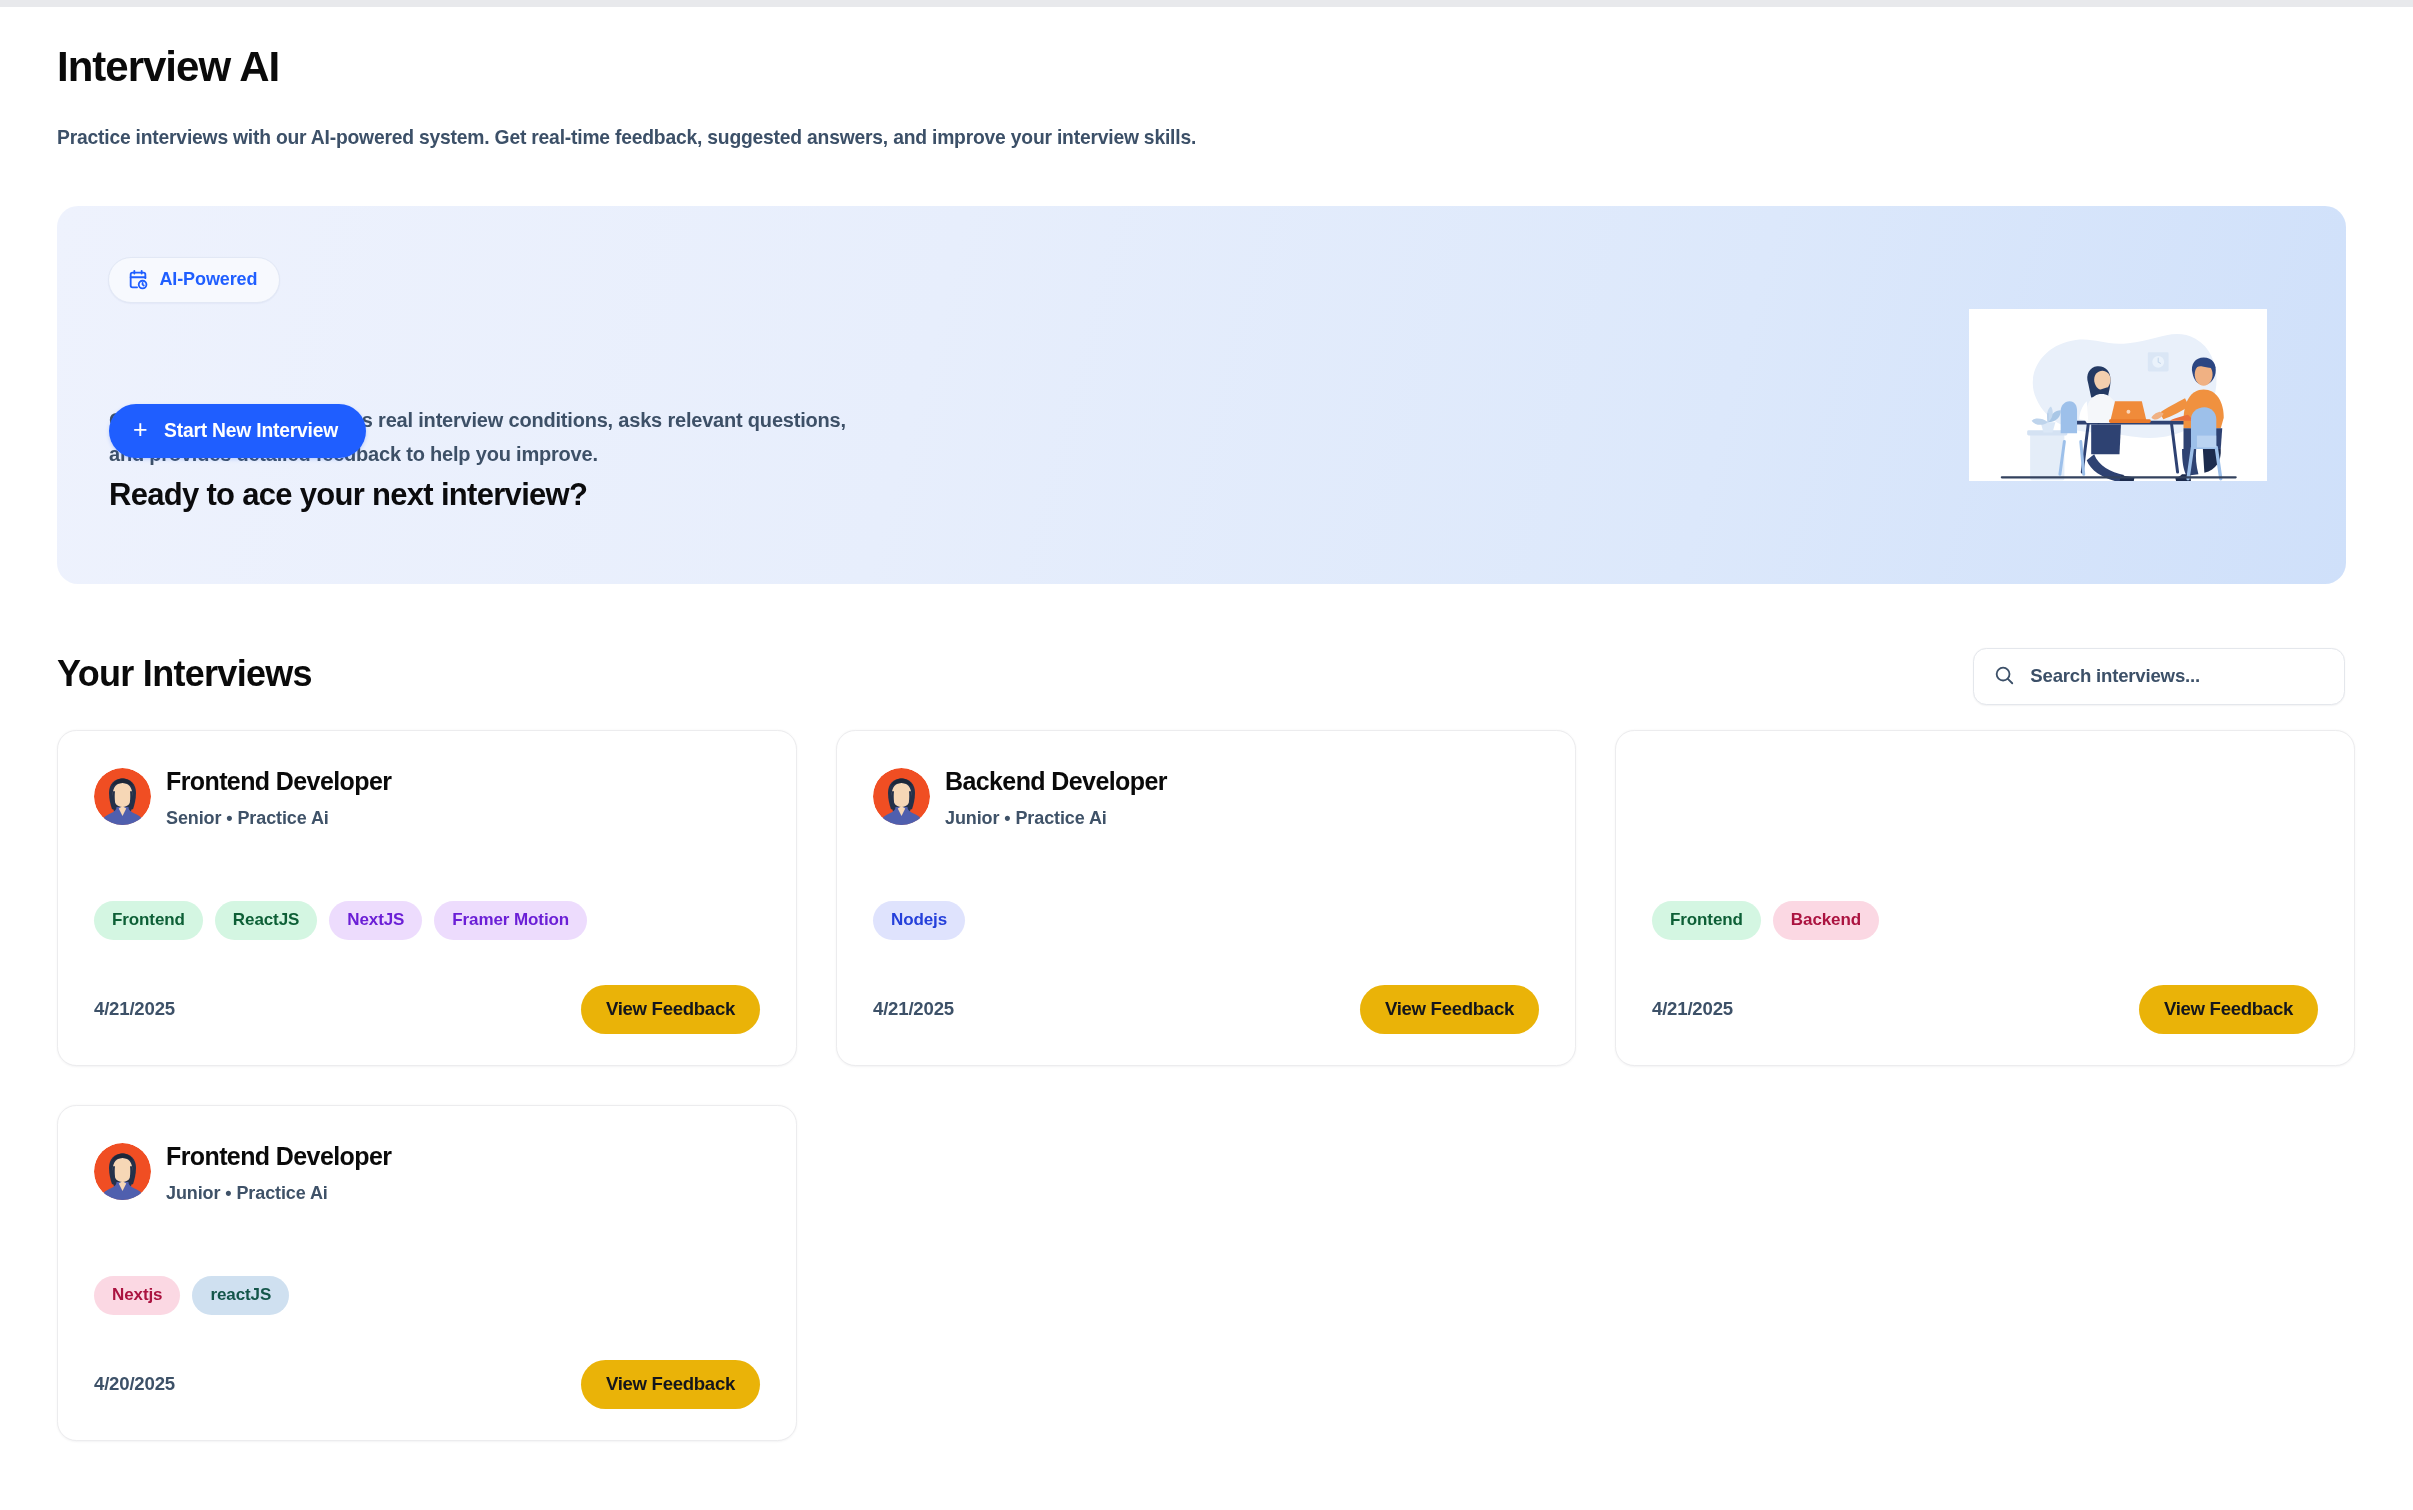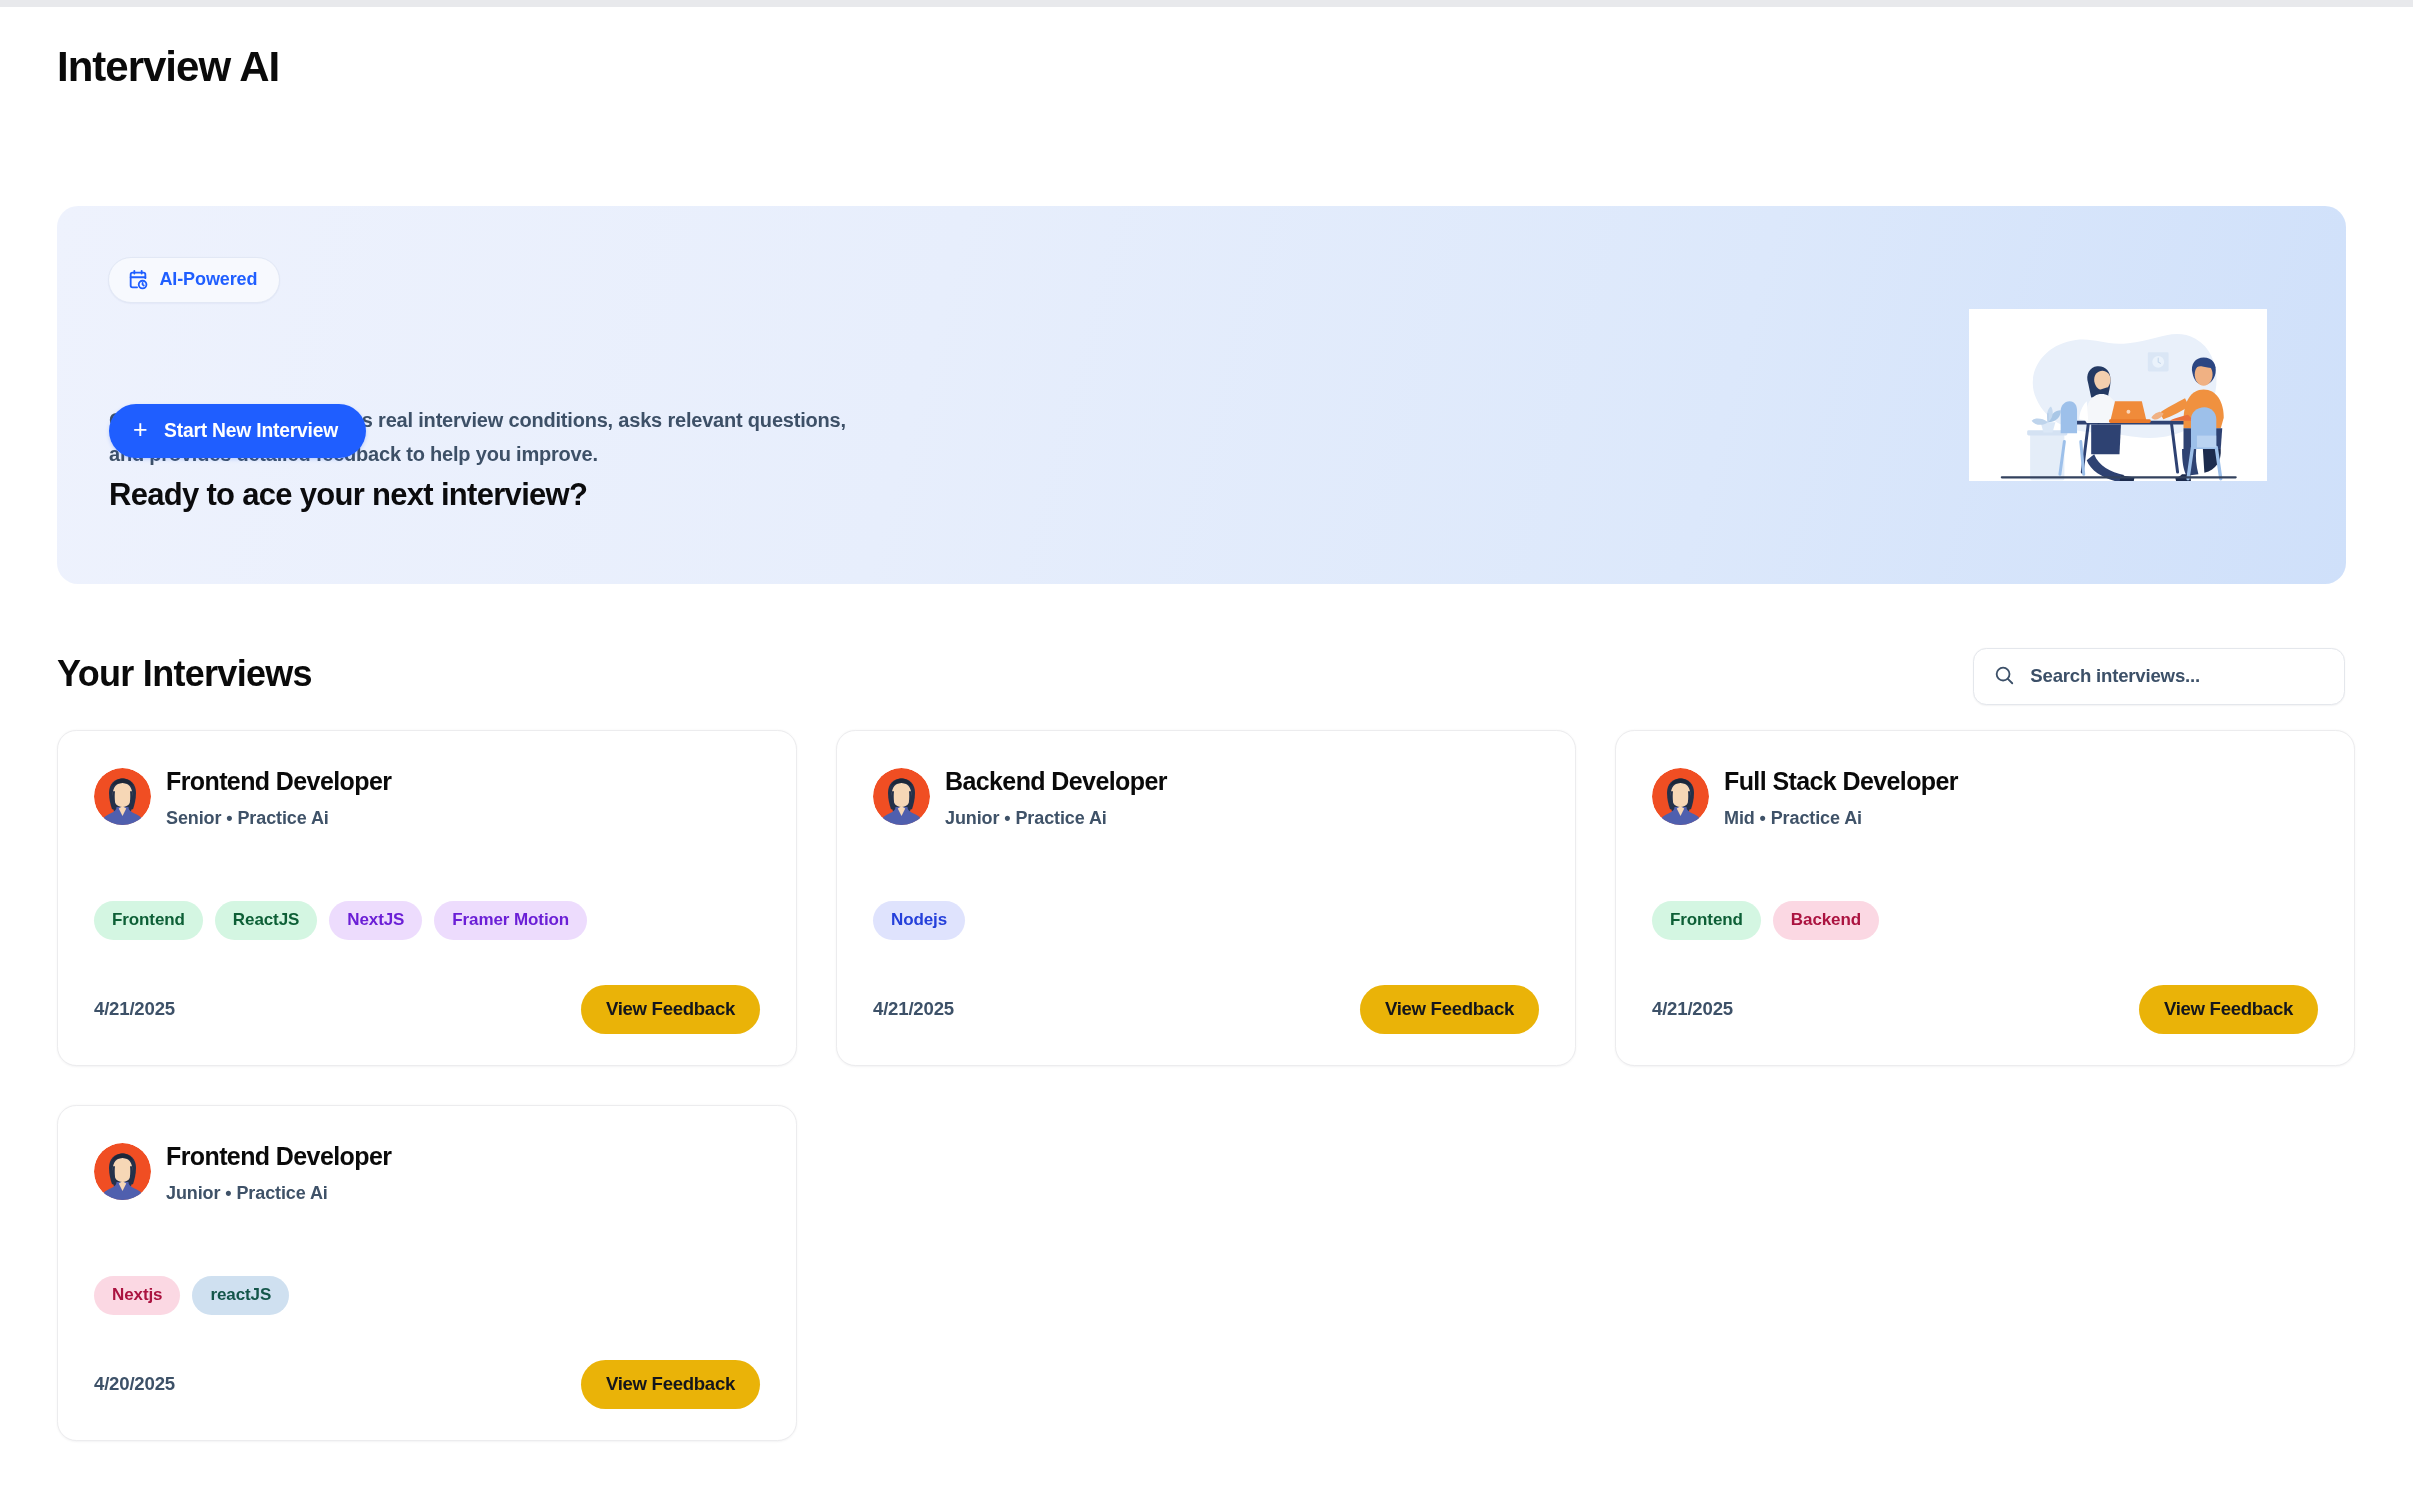--- a/index.html
+++ b/index.html
@@ -278,20 +278,21 @@
   }
 </style>
 </head>
 <body>
 
 <div class="top-strip"></div>
 
 <div class="page">
 
   <h1 class="page-title">Interview AI</h1>
+  <p class="page-subtitle">Practice interviews with our AI-powered system. Get real-time feedback, suggested answers, and improve your interview skills.</p>
 
   <section class="hero">
 
     <div class="hero-badge">
       <span>
         <svg class="cal-clock-icon" viewBox="0 0 24 24" fill="none" stroke="#1f5eff" stroke-width="2" stroke-linecap="round" stroke-linejoin="round">
           <path d="M8 2v3M16 2v3"></path>
           <path d="M20 10V6a2 2 0 0 0-2-2H6a2 2 0 0 0-2 2v12a2 2 0 0 0 2 2h5"></path>
           <path d="M4 9h16"></path>
           <circle cx="17" cy="17" r="4.2"></circle>
@@ -433,38 +434,20 @@
     </div>
     <div class="tags">
           <span class="tag tag-blue">Nodejs</span>
         </div>
     <div class="card-foot">
       <span class="card-date">4/21/2025</span>
       <button class="feedback-btn">View Feedback</button>
     </div>
       </div>
       <div class="card">
-    <div class="card-head">
-      <span class="avatar">
-  <svg viewBox="0 0 76 76" xmlns="http://www.w3.org/2000/svg">
-    <circle cx="38" cy="38" r="38" fill="#f04e23"></circle>
-    <path d="M38 14c-11 0-18 8-18 19 0 9 2 16 4 22h28c2-6 4-13 4-22 0-11-7-19-18-19z" fill="#24314a"></path>
-    <path d="M38 20c-8 0-13 6-13 15 0 10 5 17 13 17s13-7 13-17c0-9-5-15-13-15z" fill="#f6d7b6"></path>
-    <path d="M24 24c3-7 9-10 14-10s12 3 14 10c-5-3-9-4-14-4s-9 1-14 4z" fill="#1c2739"></path>
-    <path d="M25 31c-2 10-1 22 3 30l4-2c-4-8-5-19-4-28z" fill="#24314a"></path>
-    <path d="M51 31c2 10 1 22-3 30l-4-2c4-8 5-19 4-28z" fill="#24314a"></path>
-    <path d="M30 52c0 5-5 7-11 10-6 3-9 7-9 14h56c0-7-3-11-9-14-6-3-11-5-11-10z" fill="#4f5fae"></path>
-    <path d="M33 54l5 10 5-10-5-3z" fill="#f6d7b6"></path>
-  </svg>
-          </span>
-      <div>
-        <div class="card-role">Full Stack Developer</div>
-        <div class="card-meta">Mid • Practice Ai</div>
-      </div>
-    </div>
     <div class="tags">
           <span class="tag tag-green">Frontend</span>
           <span class="tag tag-pink">Backend</span>
         </div>
     <div class="card-foot">
       <span class="card-date">4/21/2025</span>
       <button class="feedback-btn">View Feedback</button>
     </div>
       </div>
       <div class="card">

